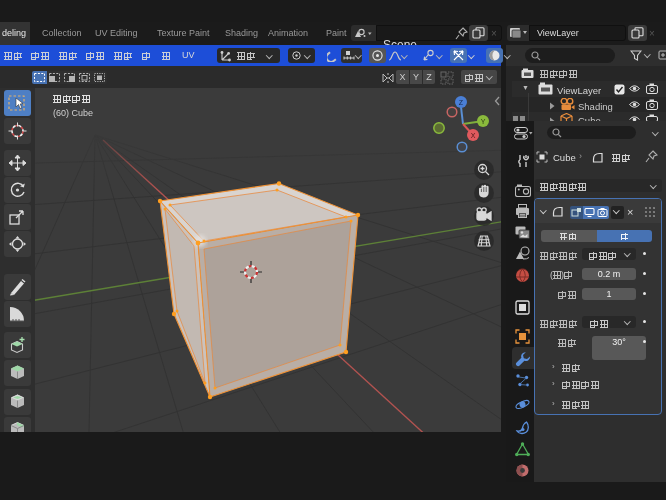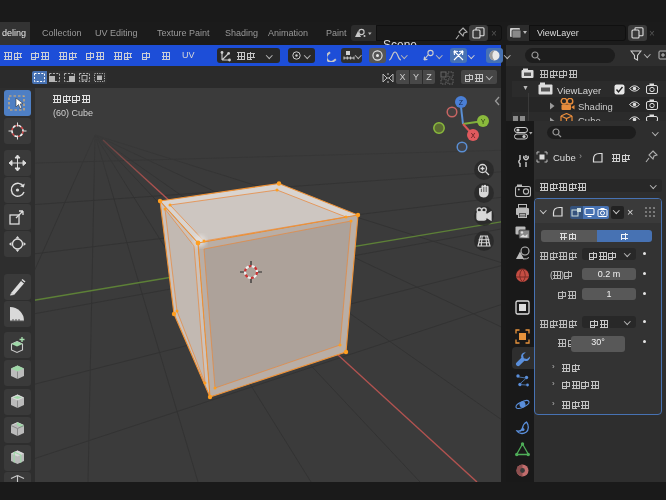--- a/index.html
+++ b/index.html
@@ -25,21 +25,21 @@
 
 #title{left:0;top:0;width:666px;height:22px;background:#fff;color:#222}
 #title .t{position:absolute;left:27px;top:4px;font-size:11px;color:#1a1a1a}
 
 #topbar{left:0;top:22px;width:666px;height:23px;background:#1b1b1b;color:#9a9a9a;font-size:9px}
 .tab{position:absolute;top:0;height:23px;line-height:23px}
 
 #hdr1{left:0;top:45px;width:501px;height:21px;background:#1d4ed8}
 #hdr2{left:0;top:66px;width:501px;height:22px;background:#2b2b2b}
 
-#vp{left:0;top:88px;width:501px;height:394px;background:#3b3b3b;overflow:hidden}
+#vp{left:0;top:88px;width:501px;height:344px;background:#3b3b3b;overflow:hidden}
 
 #outliner{left:512px;top:66px;width:154px;height:55px;background:#262626}
 #outlhdr{left:512px;top:45px;width:154px;height:21px;background:#2e2e2e}
 #props{left:512px;top:121px;width:154px;height:361px;background:#2e2e2e}
 #tabstrip{left:512px;top:121px;width:22px;height:361px;background:#191919}
 #status{left:0;top:482px;width:666px;height:18px;background:#1a1a1a;color:#8d8d8d;font-size:8px}
 .fld{position:absolute;background:#585858;border-radius:3px;color:#f2f2f2;font-size:9px;text-align:center}
 .menu{position:absolute;background:#282828;border-radius:3px;color:#d5d5d5;font-size:9px}
 .dot{position:absolute;width:3px;height:3px;border-radius:50%;background:#e5e5e5}
 .carj{position:absolute;width:4.5px;height:4.5px;margin:3px 0 0 1px;border-right:1.4px solid;border-bottom:1.4px solid;transform:rotate(45deg);color:#b5b5b5}
@@ -575,21 +575,21 @@
  <div class="dot" style="left:131px;top:151px"></div>
  <div class="lab abs" style="left:46px;top:169px;color:#c5c5c5"><i class="cn b"></i><i class="cn"></i></div>
  <div class="fld" style="left:70px;top:167px;width:54px;height:12px;line-height:12px">1</div>
  <div class="dot" style="left:131px;top:171px"></div>
  <div class="lab abs" style="left:28px;top:198px;color:#c5c5c5"><i class="cn"></i><i class="cn b"></i><i class="cn"></i><i class="cn b"></i></div>
  <div class="menu" style="left:70px;top:195px;width:54px;height:12px"></div>
  <div class="lab abs" style="left:78px;top:198px;color:#d5d5d5"><i class="cn b"></i><i class="cn"></i></div>
  <div class="carj" style="left:112px;top:195px"></div>
  <div class="dot" style="left:131px;top:199px"></div>
  <div class="lab abs" style="left:46px;top:217px;color:#c5c5c5"><i class="cn"></i><i class="cn b"></i></div>
- <div class="fld" style="left:59px;top:215px;width:54px;height:16px;line-height:12px">30°</div>
+ <div class="fld" style="left:80px;top:215px;width:54px;height:24px;line-height:12px">30°</div>
  <div class="dot" style="left:131px;top:219px"></div>
 
  <div class="abs" style="left:40px;top:241px;color:#bbb;font-size:8px">›</div>
  <div class="lab abs" style="left:50px;top:242px;color:#cecece"><i class="cn"></i><i class="cn b"></i></div>
  <div class="abs" style="left:40px;top:258px;color:#bbb;font-size:8px">›</div>
  <div class="lab abs" style="left:50px;top:259px;color:#cecece"><i class="cn b"></i><i class="cn"></i><i class="cn b"></i><i class="cn"></i></div>
  <div class="abs" style="left:40px;top:278px;color:#bbb;font-size:8px">›</div>
  <div class="lab abs" style="left:50px;top:279px;color:#cecece"><i class="cn"></i><i class="cn b"></i><i class="cn"></i></div>
 </div>
 

